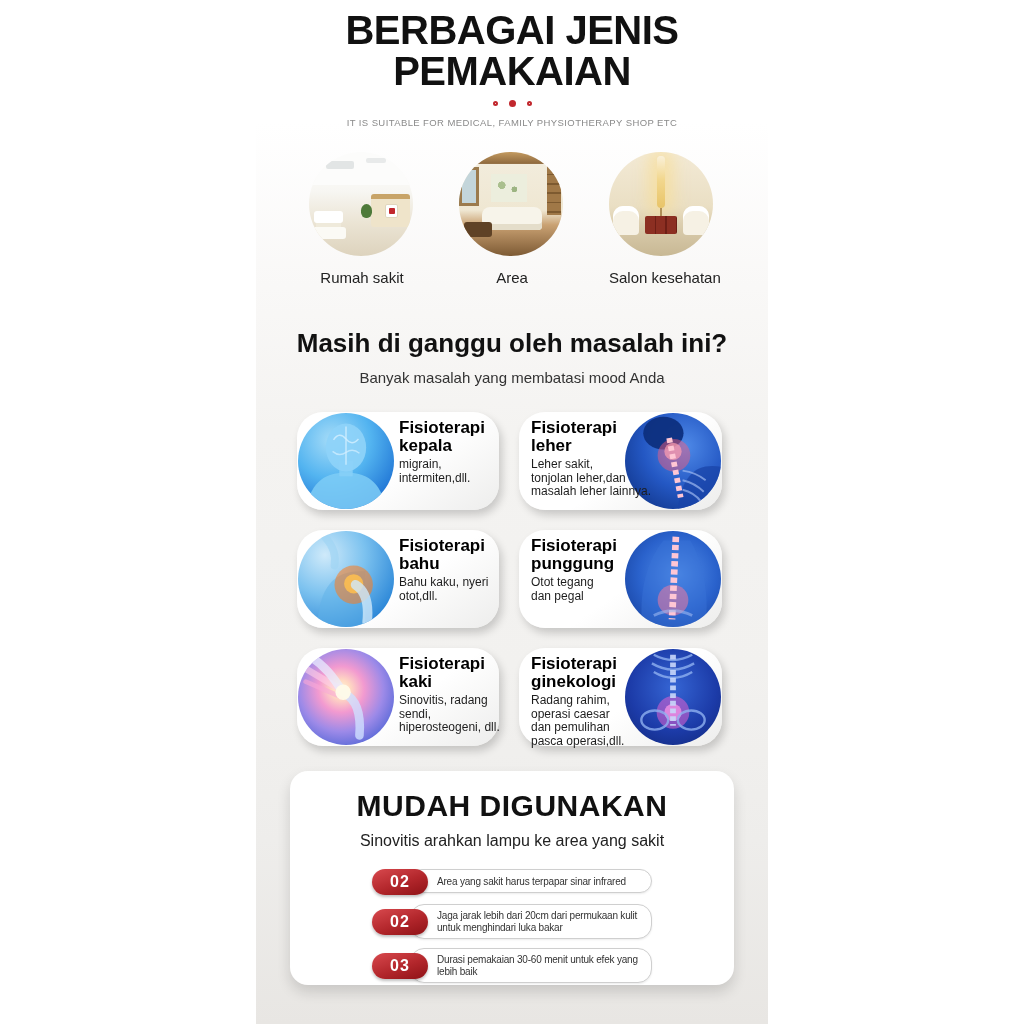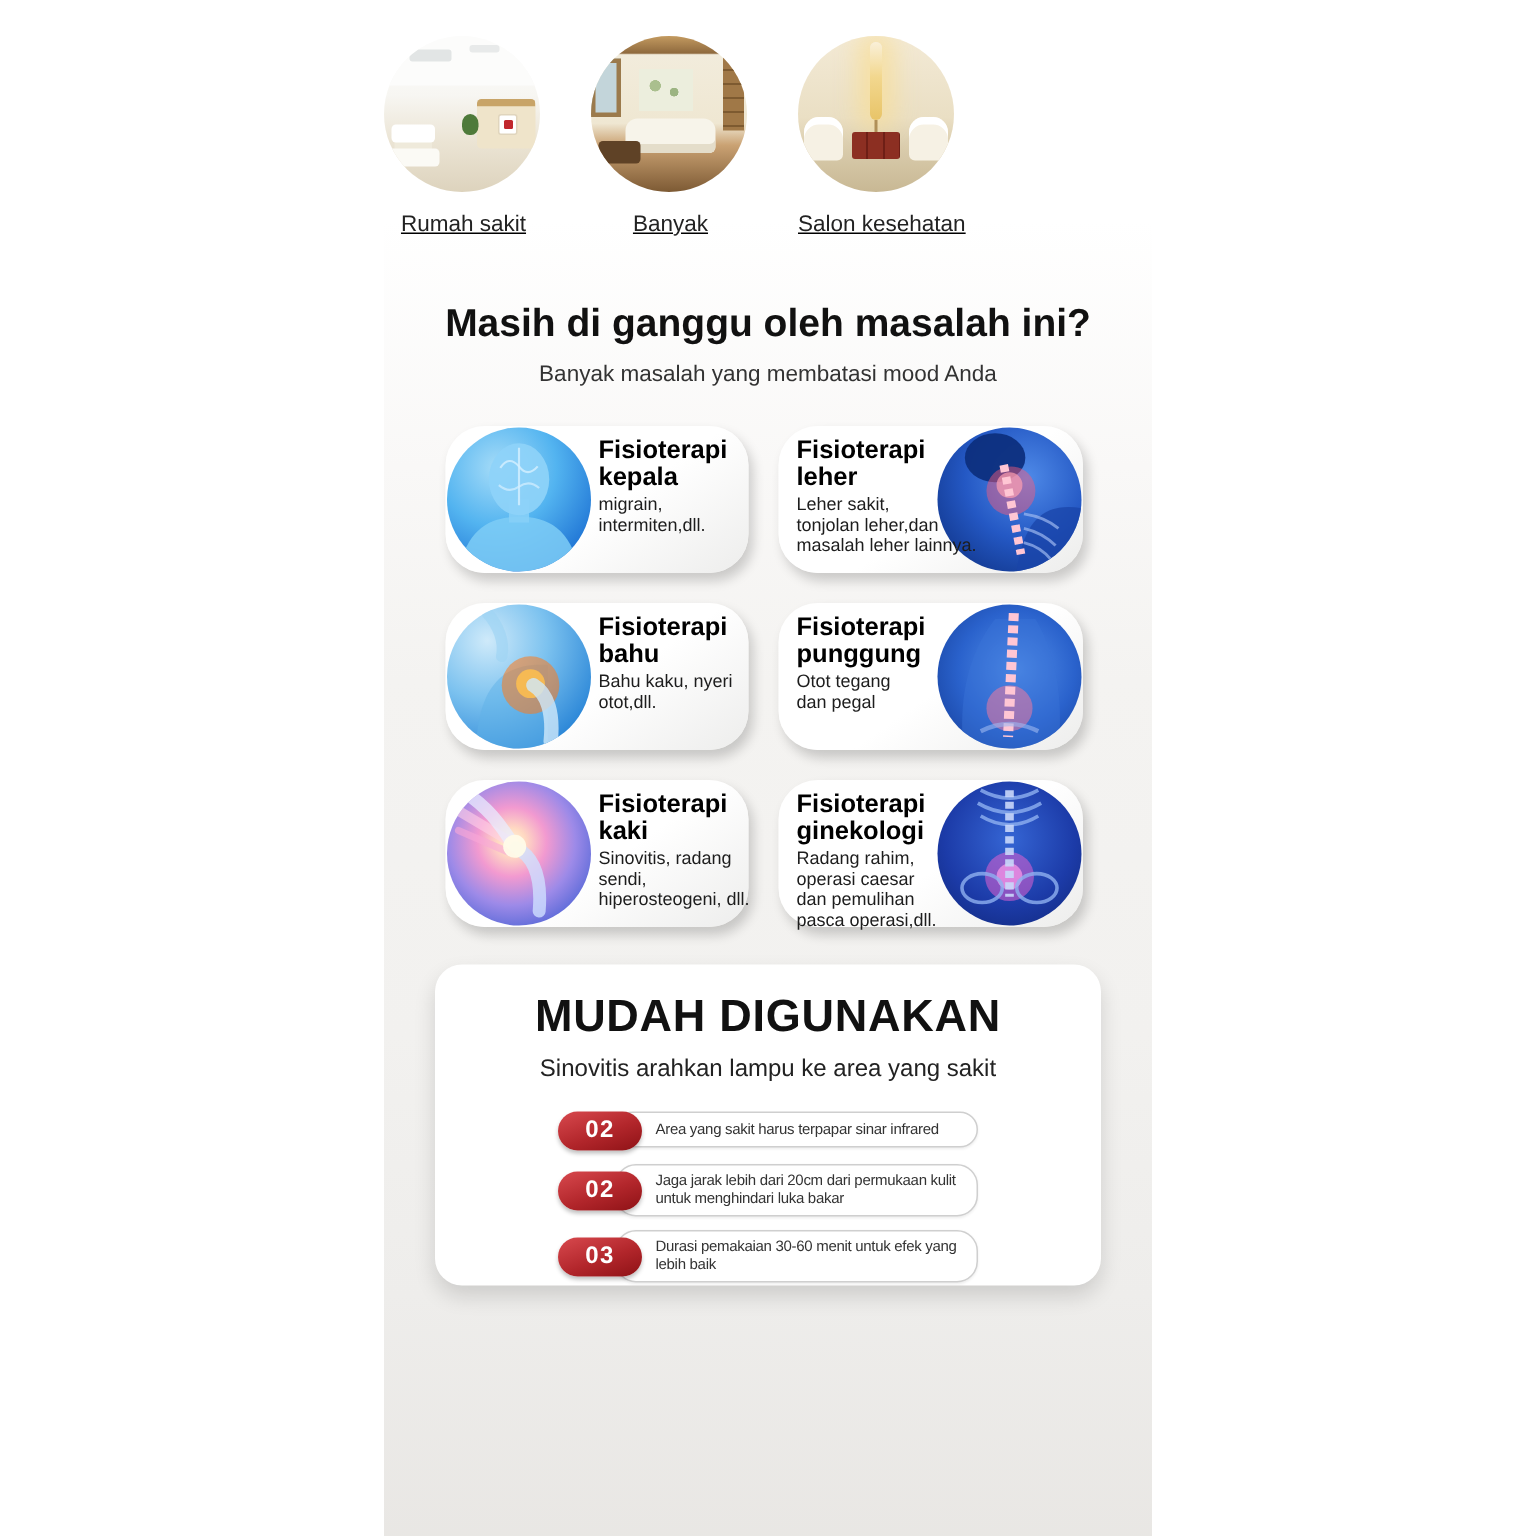--- a/index.html
+++ b/index.html
@@ -11,21 +11,21 @@
   }
   
   .hdr{ padding-top:10px; text-align:center; }
   .hdr-line{ font-size:40px; font-weight:bold; color:#111; line-height:41px; letter-spacing:-0.5px; }
   .dots{ margin-top:8px; display:flex; justify-content:center; align-items:center; gap:11px; }
   .dot{ width:7px; height:7px; border-radius:50%; }
   .dot.hollow{ border:2px solid #c1272d; width:5px; height:5px; }
   .dot.solid{ background:#c1272d; }
   .caption{ margin-top:10px; font-size:9.5px; color:#8a8a8a; letter-spacing:0.4px; text-align:center; }
   
-  .places{ margin-top:24px; display:flex; justify-content:flex-start; gap:32px;text-decoration:underline; }
+  .places{ margin-top:24px; display:flex; justify-content:center; gap:44px; }
   .place{ width:106px; text-align:center; }
   .pcircle{ width:104px; height:104px; border-radius:50%; overflow:hidden; position:relative; }
   .place-label{ margin-top:13px; font-size:15px; color:#222; white-space:nowrap; }
   .abs{ position:absolute; }
   
   .photo-hospital{ background:linear-gradient(180deg,#ffffff 0%,#f7f6f2 38%,#ebe4d4 68%,#ddd3bd 100%); }
   .h-ceil{ top:0; left:0; right:0; height:32%; background:#fcfcfb; }
   .h-light1{ top:9%; left:16%; width:27%; height:7%; background:#e2e5e5; border-radius:2px; }
   .h-light2{ top:6%; left:55%; width:19%; height:5%; background:#e8eaea; border-radius:2px; }
   .h-desk{ right:3%; top:40%; width:37%; height:32%; background:#efe4ca; border-top:5px solid #c8a468; border-radius:3px; }
@@ -91,20 +91,30 @@
              width:56px; height:26px; border-radius:14px; color:#fff; font-size:16px; font-weight:bold;
              display:flex; align-items:center; justify-content:center; letter-spacing:1px;
              background:linear-gradient(160deg,#d8494e 0%,#b2262b 55%,#8e1216 100%);
              box-shadow:0 2px 3px rgba(0,0,0,0.25); }
 </style>
 </head>
 <body>
 
 <div class="content-col">
 
+  <div class="hdr">
+    <div class="hdr-line">BERBAGAI JENIS</div>
+    <div class="hdr-line">PEMAKAIAN</div>
+    <div class="dots">
+      <span class="dot hollow"></span>
+      <span class="dot solid"></span>
+      <span class="dot hollow"></span>
+    </div>
+    <div class="caption">IT IS SUITABLE FOR MEDICAL, FAMILY PHYSIOTHERAPY SHOP ETC</div>
+  </div>
 
   <div class="places">
     <div class="place">
       <div class="pcircle photo-hospital">
         <div class="abs h-ceil"></div>
         <div class="abs h-light1"></div>
         <div class="abs h-light2"></div>
         <div class="abs h-desk"></div>
         <div class="abs h-sign">
             <div class="abs h-cross"></div>
@@ -116,21 +126,21 @@
       <div class="place-label">Rumah sakit</div>
     </div>
     <div class="place">
       <div class="pcircle photo-home">
         <div class="abs hm-window"></div>
         <div class="abs hm-art"></div>
         <div class="abs hm-shelf"></div>
         <div class="abs hm-sofa"></div>
         <div class="abs hm-table"></div>
       </div>
-      <div class="place-label">Banyak</div>
+      <div class="place-label">Area</div>
     </div>
     <div class="place">
       <div class="pcircle photo-salon">
         <div class="abs sl-lamp"></div>
         <div class="abs sl-stand"></div>
         <div class="abs sl-chairL"></div>
         <div class="abs sl-chairR"></div>
         <div class="abs sl-cab"></div>
       </div>
       <div class="place-label">Salon kesehatan</div>

